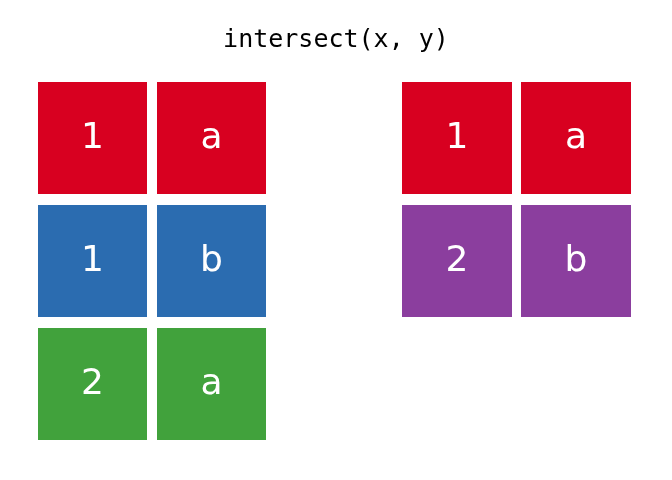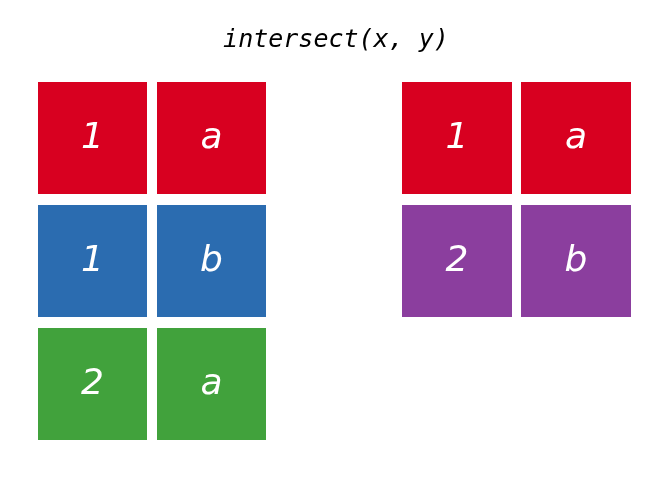--- a/index.html
+++ b/index.html
@@ -16,21 +16,20 @@
     font-family: "DejaVu Sans", sans-serif;
   }
 
   #figure {
     position: absolute;
     left: 0;
     top: 0;
     width: 672px;
     height: 368px;
     background: #ffffff;
-    font-style: italic;
   }
 
   .fig-title {
     position: absolute;
     left: 0;
     top: 22px;
     width: 672px;
     text-align: center;
     font-family: "DejaVu Sans Mono", "Liberation Mono", monospace;
     font-size: 25px;

